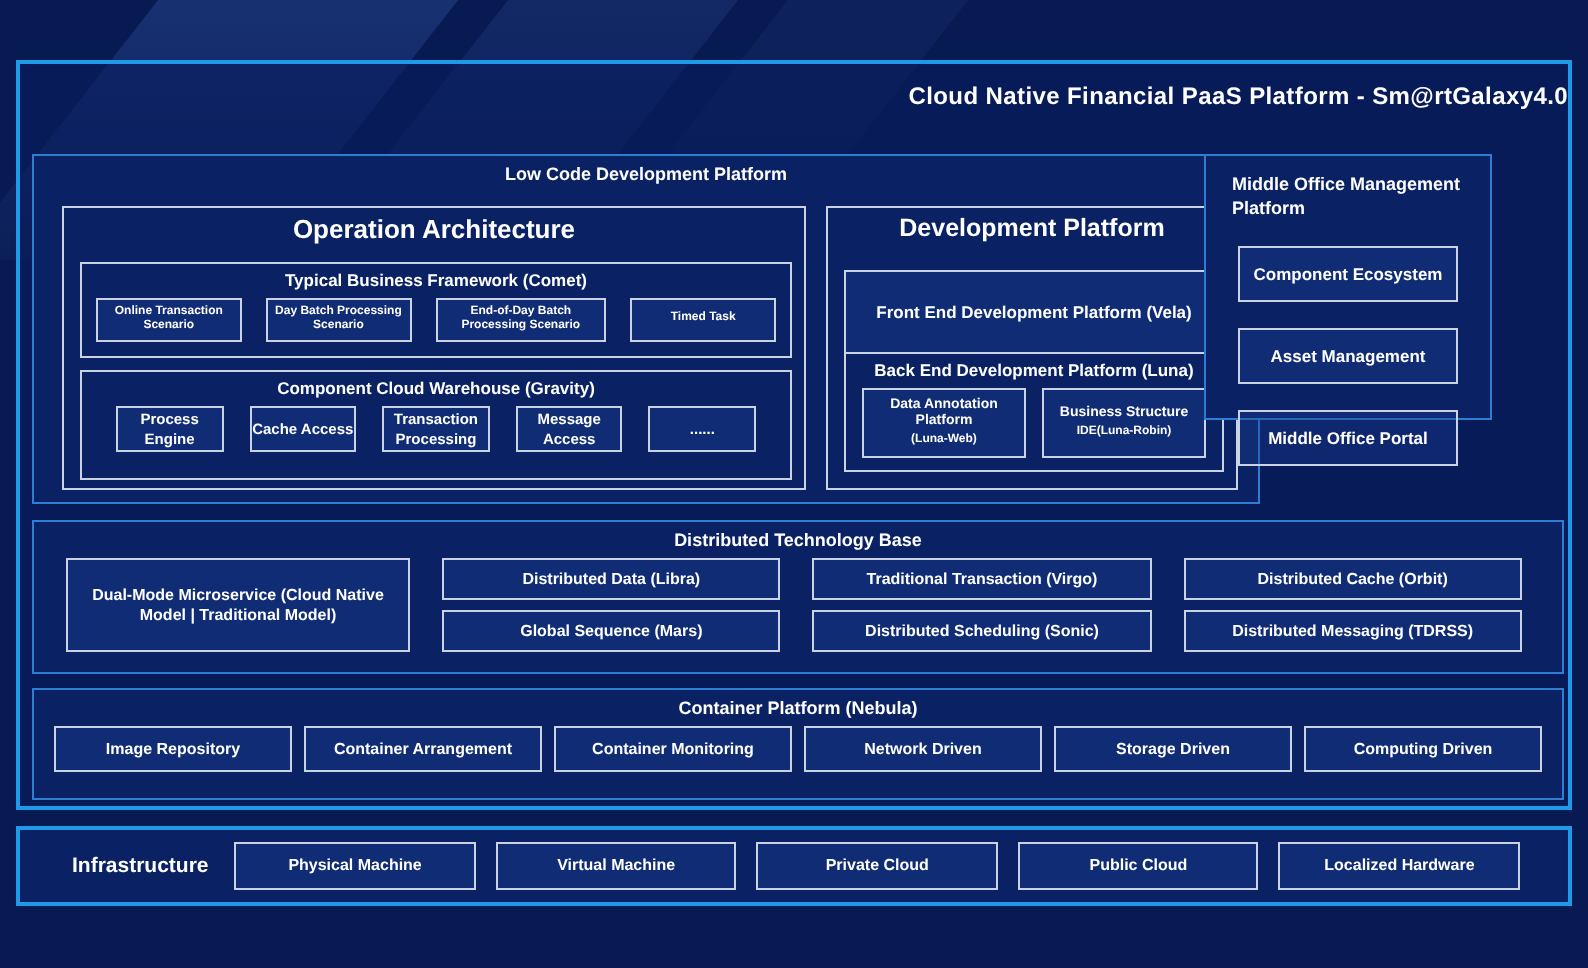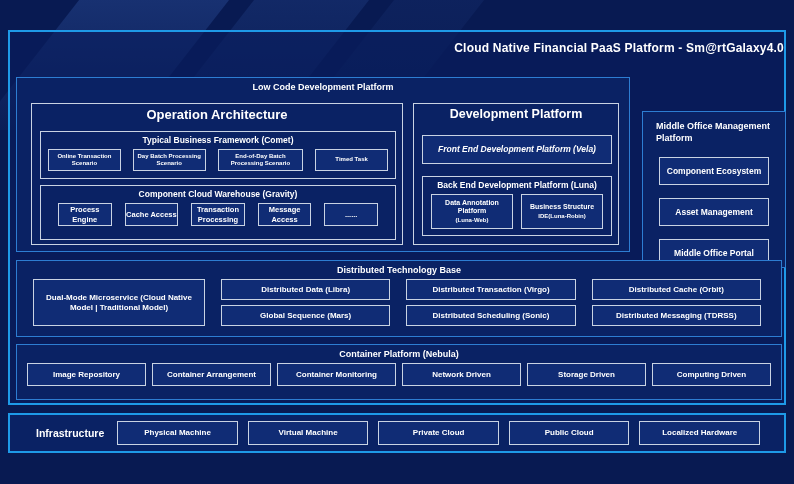--- a/index.html
+++ b/index.html
@@ -35,27 +35,27 @@
   .sub-title { text-align:center; font-size:8.5px; padding-top:3px; }
   .tbf-row { display:flex; gap:12px; padding:4px 7px 0 7px; }
   .tbf-row .item { flex:1; height:22px; font-size:6px; }
   .tbf-row .item.wide { flex:1.18; }
   .ccw { left:8px; top:81px; width:356px; height:55px; }
   .ccw-row { display:flex; gap:13px; padding:4px 17px 0 17px; }
   .ccw-row .item { flex:1; height:23px; font-size:7.5px; }
 
   .dp { left:396px; top:25px; width:206px; height:142px; }
   .dp-title { text-align:center; font-size:12.5px; padding-top:3px; }
-  .fe { left:8px; top:31px; width:190px; height:29px; font-size:8.5px; position:absolute;font-style:italic; }
+  .fe { left:8px; top:31px; width:190px; height:42px; font-size:8.5px; position:absolute; }
   .be { left:8px; top:72px; width:190px; height:60px; }
   .be-row { display:flex; gap:8px; padding:4px 8px 0 8px; }
   .be-row .item { flex:1; height:35px; font-size:7px; flex-direction:column; }
   .be-row .sub { font-size:6px; margin-top:1px; }
 
-  .mo { left:632px; top:45px; width:144px; height:157px;margin-top:34px; }
+  .mo { left:592px; top:45px; width:144px; height:133px; }
   .mo-title { font-size:9px; padding:8px 12px 0 13px; line-height:1.35; }
   .mo .item { margin:13px 16px 0 16px; height:28px; font-size:8.5px; }
 
   .dist { left:6px; top:228px; width:766px; height:77px; }
   .dist-grid { display:grid; grid-template-columns:172px 1fr 1fr 1fr;
     grid-auto-rows:21px; gap:5px 16px; padding:4px 20px 0 16px; }
   .dist-grid .item { font-size:8px; }
   .dual { grid-row:1 / 3; height:auto; padding:10px 12px; }
 
   .cont { left:6px; top:312px; width:766px; height:56px; }
@@ -130,21 +130,21 @@
     <div class="item">Component Ecosystem</div>
     <div class="item">Asset Management</div>
     <div class="item">Middle Office Portal</div>
   </div>
 
   <div class="section dist">
     <div class="section-title">Distributed Technology Base</div>
     <div class="dist-grid">
       <div class="item dual">Dual-Mode Microservice (Cloud Native Model | Traditional Model)</div>
       <div class="item">Distributed Data (Libra)</div>
-      <div class="item">Distributed Transaction (Virgo)</div>
+      <div class="item">Traditional Transaction (Virgo)</div>
       <div class="item">Distributed Cache (Orbit)</div>
       <div class="item">Global Sequence (Mars)</div>
       <div class="item">Distributed Scheduling (Sonic)</div>
       <div class="item">Distributed Messaging (TDRSS)</div>
     </div>
   </div>
 
   <div class="section cont">
     <div class="section-title">Container Platform (Nebula)</div>
     <div class="cont-row">

